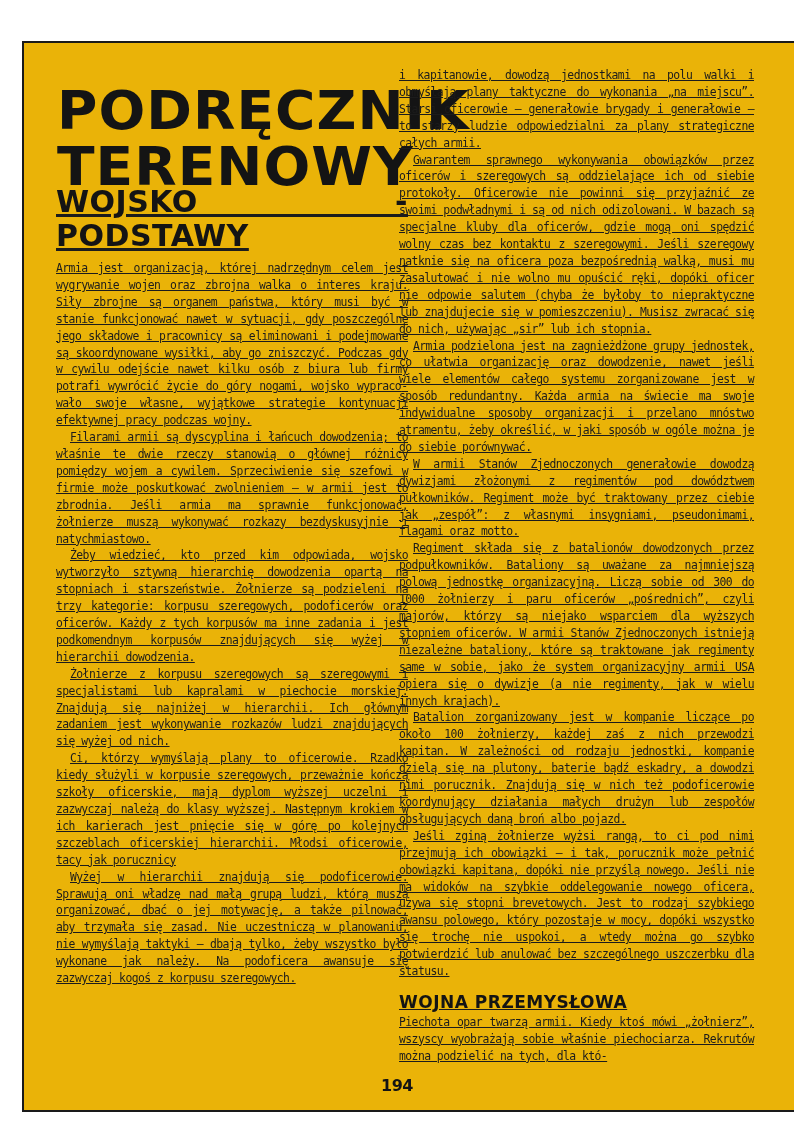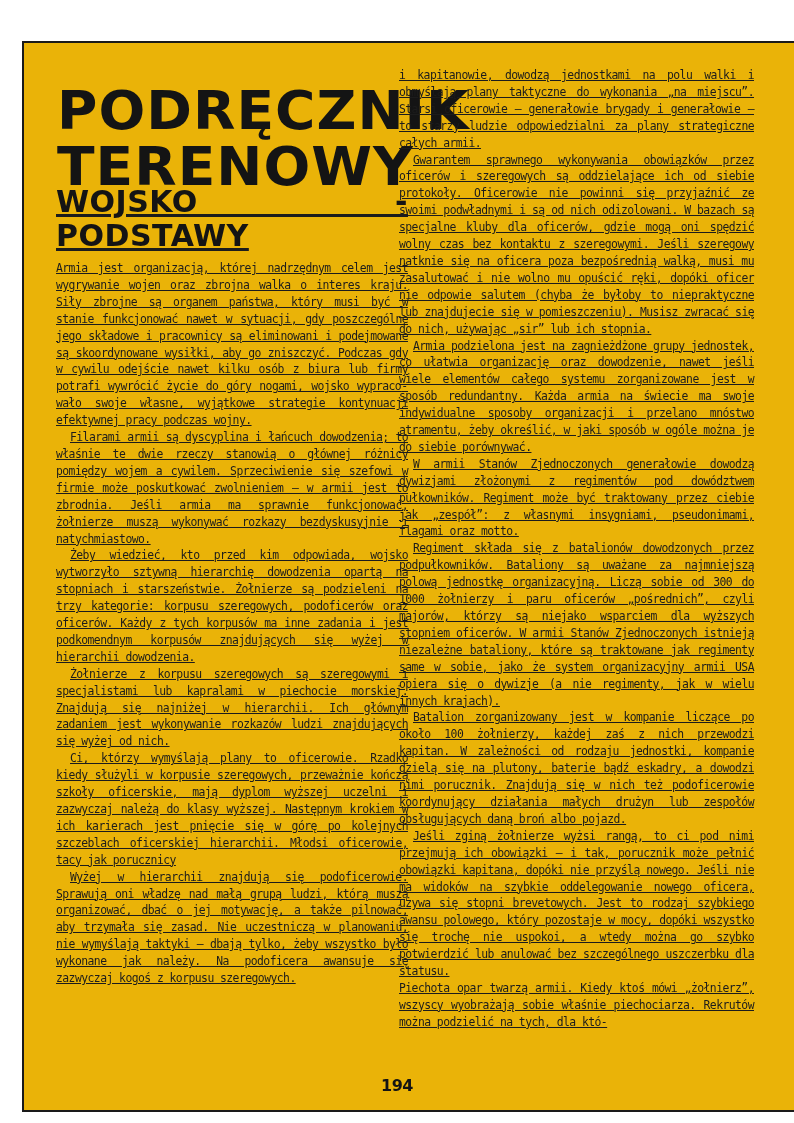--- a/index.html
+++ b/index.html
@@ -63,17 +63,18 @@
 
   <div class="col col-right" style="top:24px; left:375px;">
     <p class="first">i kapitanowie, dowodzą jednostkami na polu wal­ki i obmyślają plany taktyczne do wykonania „na miejscu”. Starsi oficerowie – generałowie bryga­dy i generałowie – to starzy ludzie odpowiedzial­ni za plany strategiczne całych armii.</p>
     <p class="indent">Gwarantem sprawnego wykonywania obowiązków przez oficerów i szeregowych są oddzielające ich od siebie protokoły. Oficerowie nie powinni się przyjaźnić ze swoimi podwładnymi i są od nich od­izolowani. W bazach są specjalne kluby dla ofice­rów, gdzie mogą oni spędzić wolny czas bez kontak­tu z szeregowymi. Jeśli szeregowy natknie się na oficera poza bezpośrednią walką, musi mu zasalu­tować i nie wolno mu opuścić ręki, dopóki oficer nie odpowie salutem (chyba że byłoby to nieprak­tyczne lub znajdujecie się w pomieszczeniu). Musisz zwracać się do nich, używając „sir” lub ich stopnia.</p>
     <p class="indent">Armia podzielona jest na zagnieżdżone grupy jednostek, co ułatwia organizację oraz dowodze­nie, nawet jeśli wiele elementów całego systemu zorganizowane jest w sposób redundantny. Każda armia na świecie ma swoje indywidualne sposoby organizacji i przelano mnóstwo atramentu, żeby określić, w jaki sposób w ogóle można je do sie­bie porównywać.</p>
     <p class="indent">W armii Stanów Zjednoczonych generałowie dowo­dzą dywizjami złożonymi z regimentów pod dowódz­twem pułkowników. Regiment może być traktowany przez ciebie jak „zespół”: z własnymi insygniami, pseudonimami, flagami oraz motto.</p>
     <p class="indent">Regiment składa się z batalionów dowodzonych przez podpułkowników. Bataliony są uważane za najmniejszą polową jednostkę organizacyjną. Li­czą sobie od 300 do 1000 żołnierzy i paru ofice­rów „pośrednich”, czyli majorów, którzy są niejako wsparciem dla wyższych stopniem oficerów. W ar­mii Stanów Zjednoczonych istnieją niezależne ba­taliony, które są traktowane jak regimenty same w sobie, jako że system organizacyjny armii USA opiera się o dywizje (a nie regimenty, jak w wielu innych krajach).</p>
     <p class="indent">Batalion zorganizowany jest w kompanie liczą­ce po około 100 żołnierzy, każdej zaś z nich prze­wodzi kapitan. W zależności od rodzaju jednost­ki, kompanie dzielą się na plutony, baterie bądź eskadry, a dowodzi nimi porucznik. Znajdują się w nich też podoficerowie koordynujący działania małych drużyn lub zespołów obsługujących daną broń albo pojazd.</p>
     <p class="indent">Jeśli zginą żołnierze wyżsi rangą, to ci pod nimi przejmują ich obowiązki – i tak, porucznik może pełnić obowiązki kapitana, dopóki nie przyślą no­wego. Jeśli nie ma widoków na szybkie oddelegowa­nie nowego oficera, używa się stopni brevetowych. Jest to rodzaj szybkiego awansu polowego, który pozostaje w mocy, dopóki wszystko się trochę nie uspokoi, a wtedy można go szybko potwierdzić lub anulować bez szczególnego uszczerbku dla statusu.</p>
 
+    <h3 class="h2 h2-small">Wojna przemysłowa</h3>
     <p class="first">Piechota opar twarzą armii. Kiedy ktoś mówi „żoł­nierz”, wszyscy wyobrażają sobie właśnie piecho­ciarza. Rekrutów można podzielić na tych, dla któ-</p>
   </div>
 </div>
 
 <div class="page-number">194</div>
 
 </body></html>

